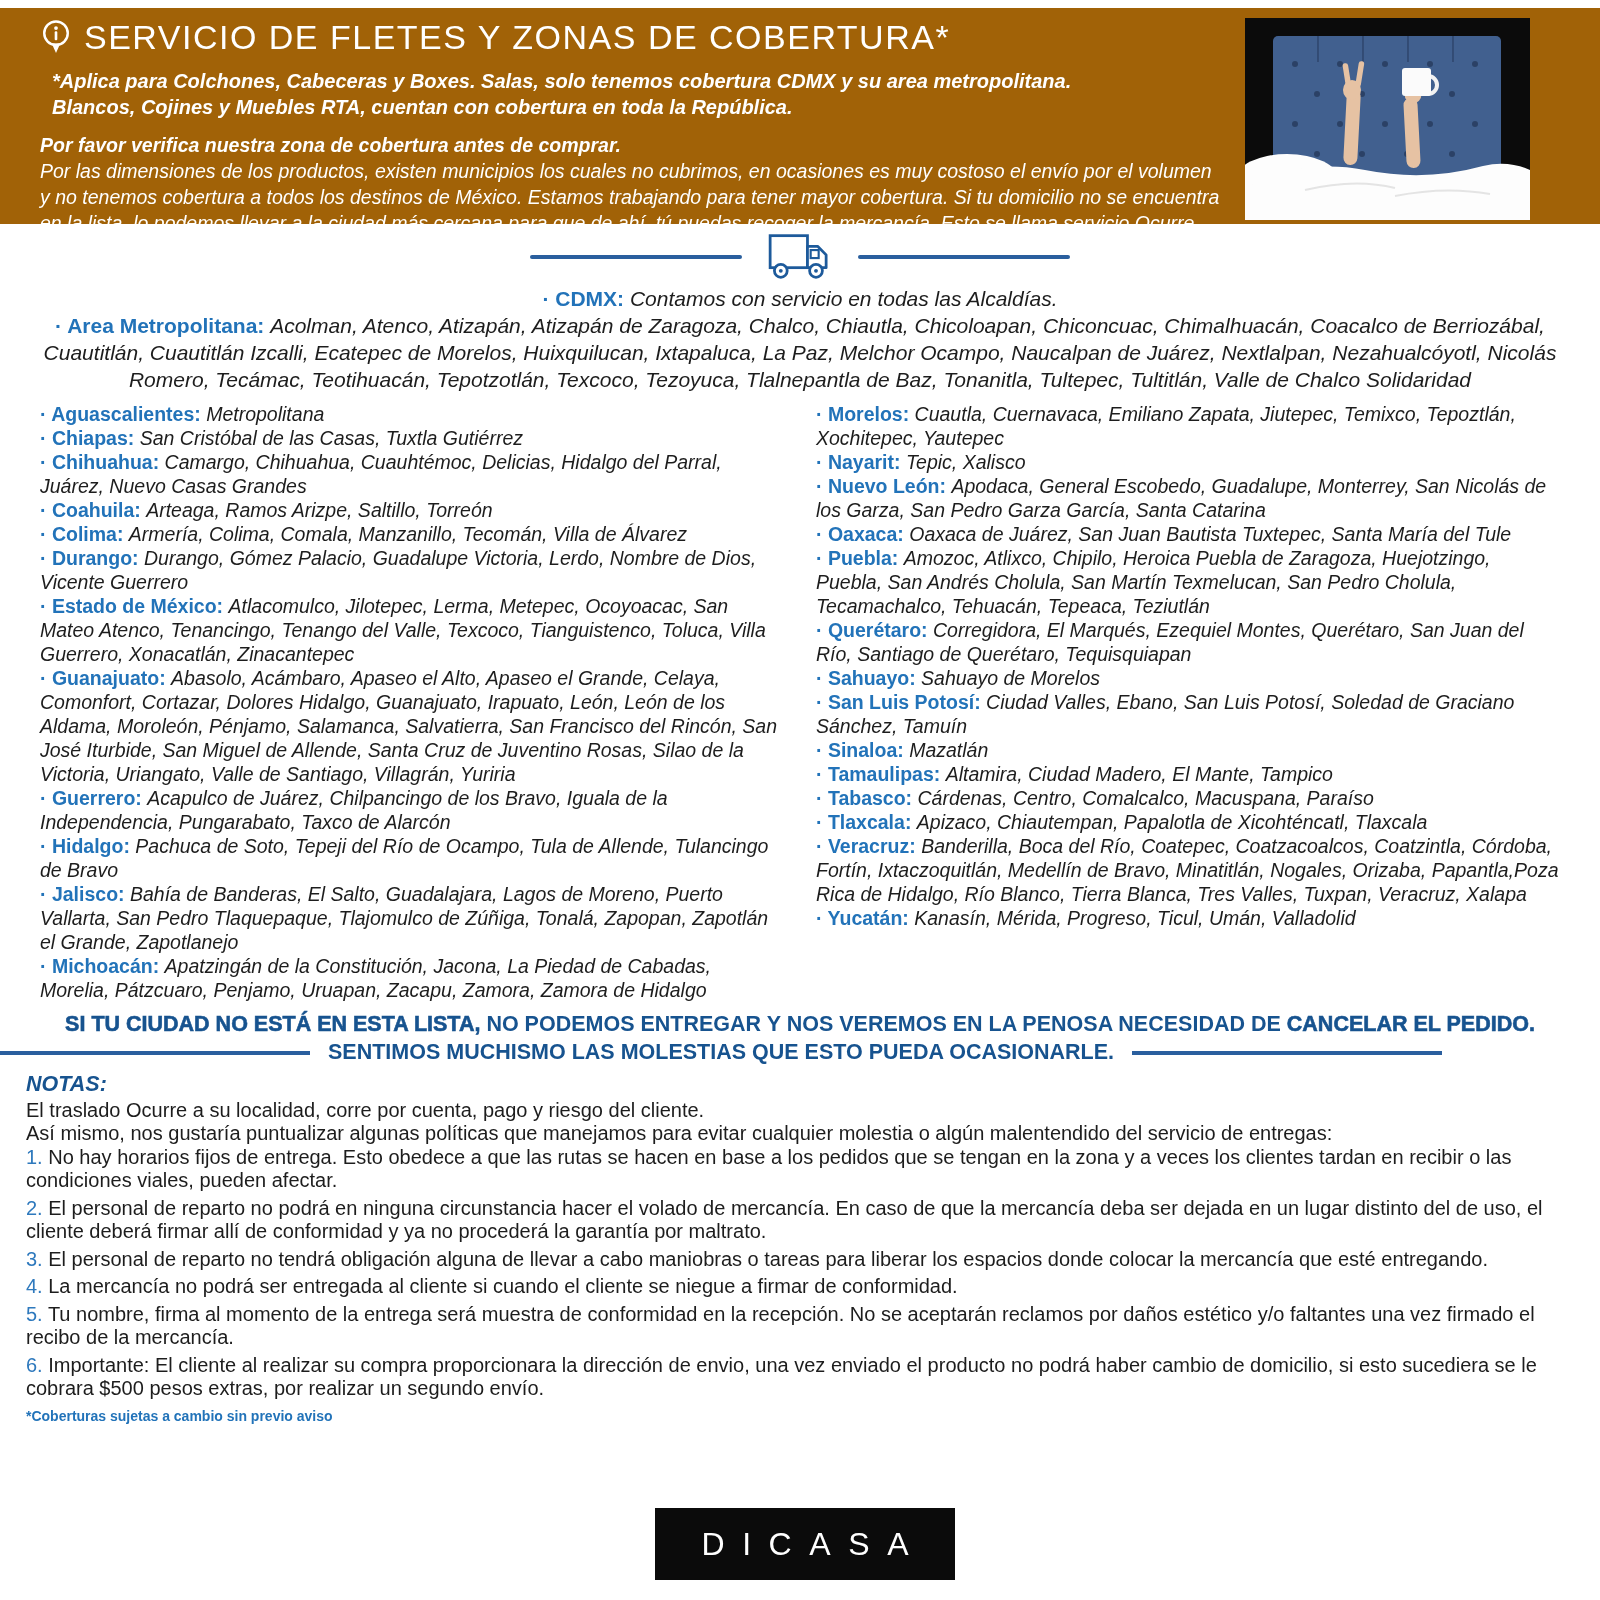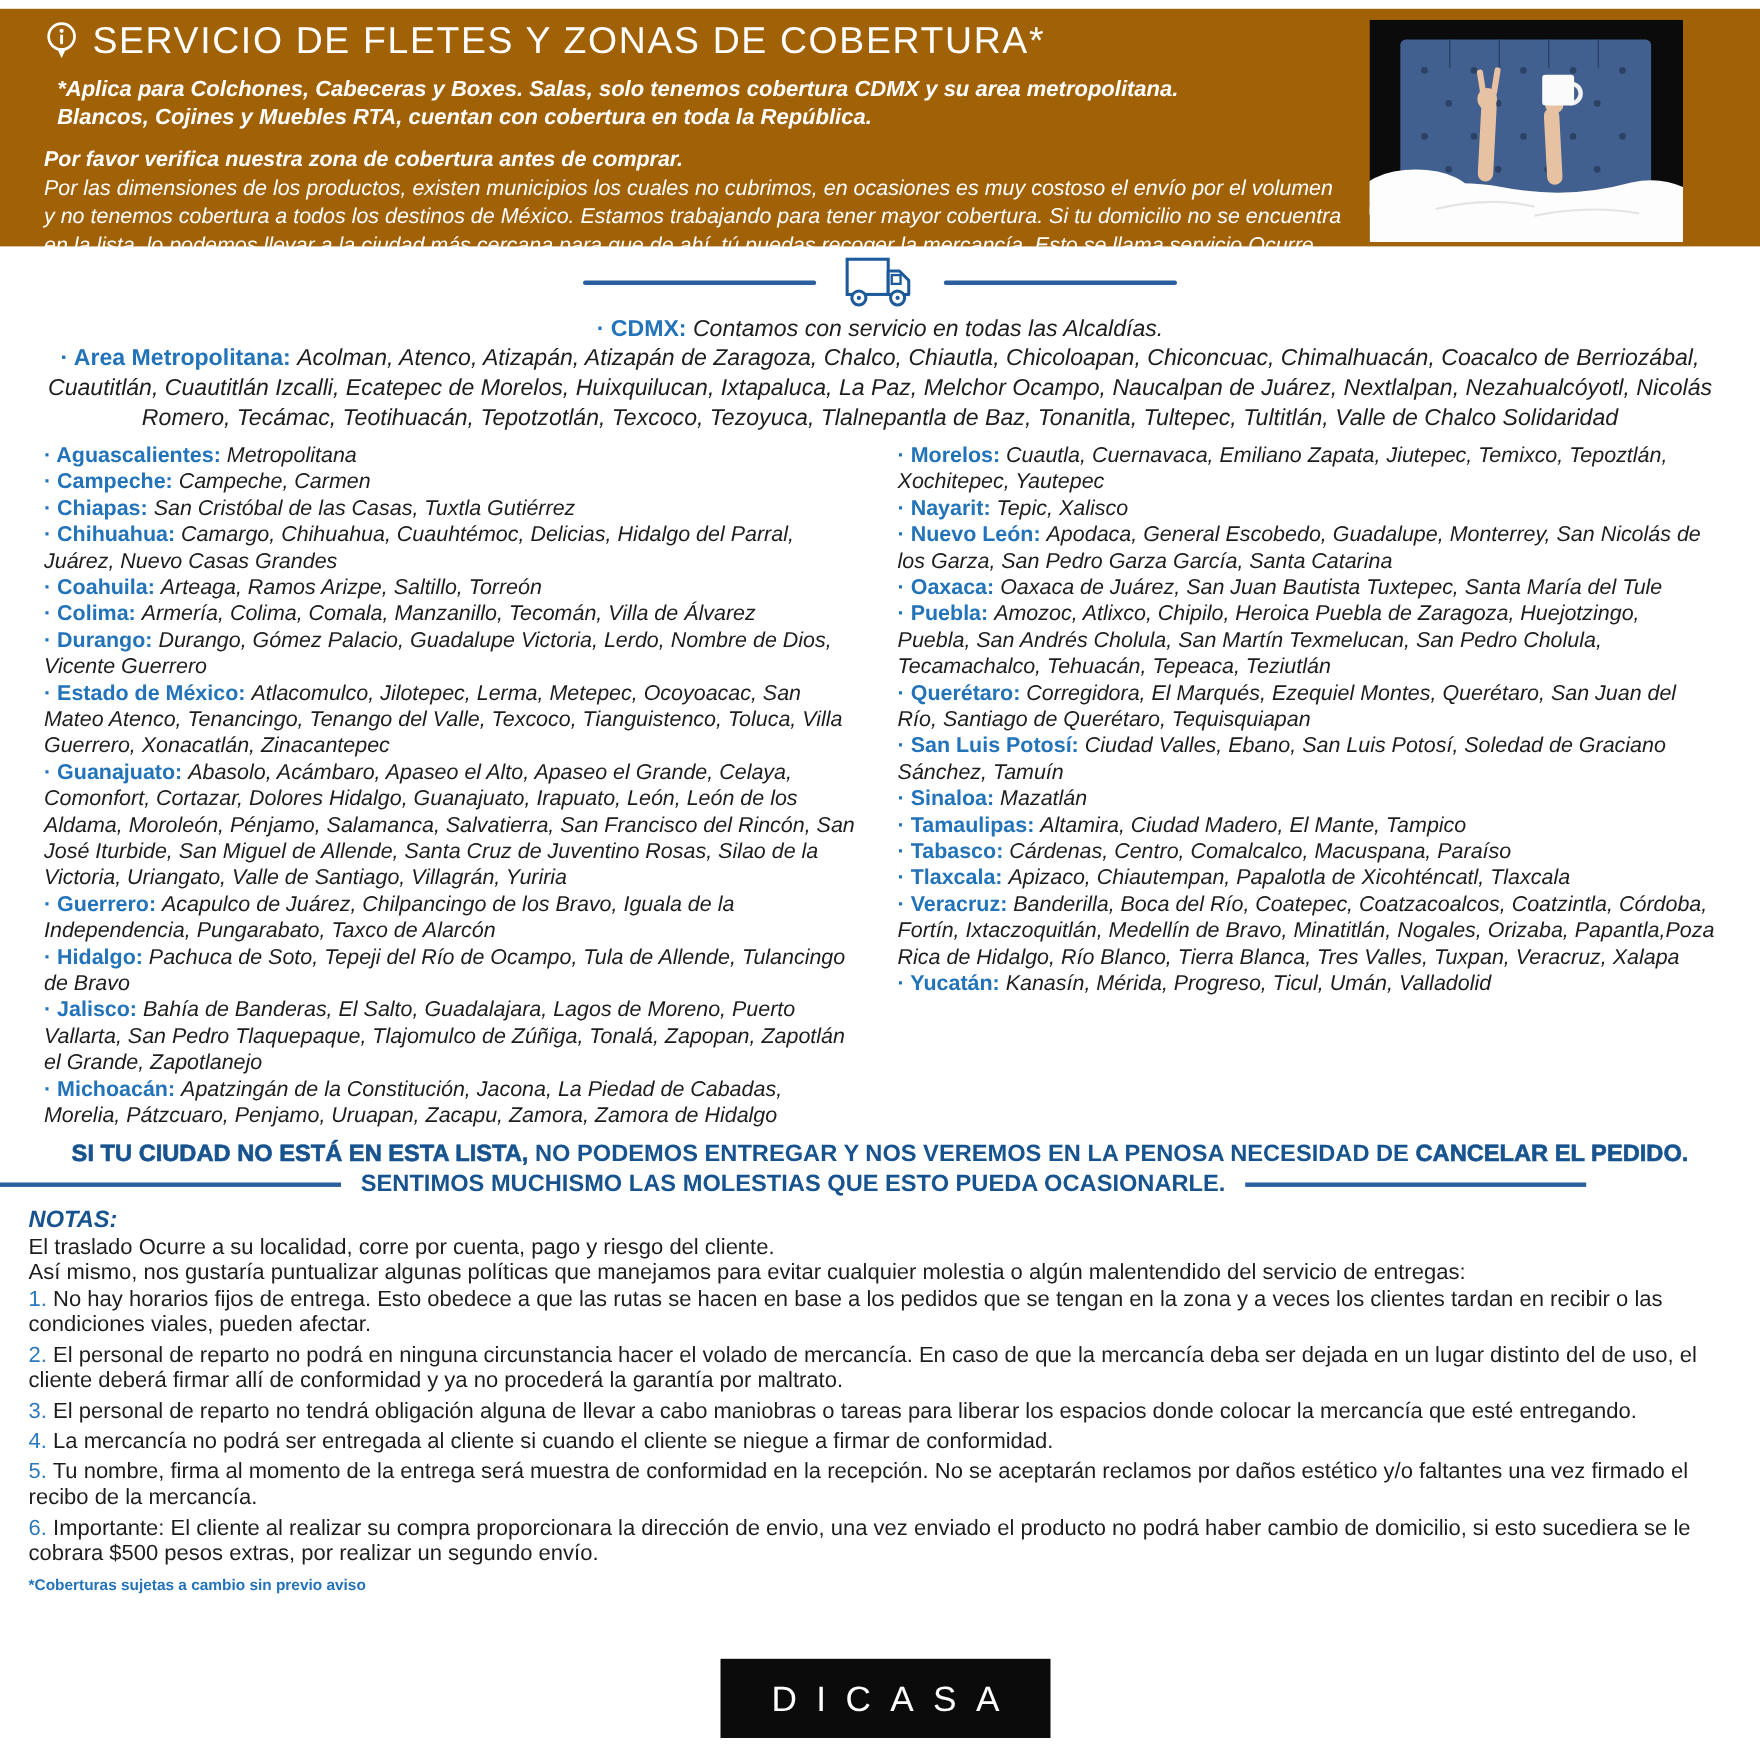--- a/index.html
+++ b/index.html
@@ -171,21 +171,20 @@
   <p class="center metro">
     <span class="lbl">· Area Metropolitana:</span>
     <span class="it">Acolman, Atenco, Atizapán, Atizapán de Zaragoza, Chalco, Chiautla, Chicoloapan, Chiconcuac, Chimalhuacán, Coacalco de Berriozábal, Cuautitlán, Cuautitlán Izcalli, Ecatepec de Morelos, Huixquilucan, Ixtapaluca, La Paz, Melchor Ocampo, Naucalpan de Juárez, Nextlalpan, Nezahualcóyotl, Nicolás Romero, Tecámac, Teotihuacán, Tepotzotlán, Texcoco, Tezoyuca, Tlalnepantla de Baz, Tonanitla, Tultepec, Tultitlán, Valle de Chalco Solidaridad</span>
   </p>
 
   <div class="cols">
     <div class="col">
 
         <p class="entry"><span class="lbl">· Aguascalientes:</span> <span class="it">Metropolitana</span></p>
 
-        <p class="entry"><span class="lbl">· Campeche:</span> <span class="it">Campeche, Carmen</span></p>
 
         <p class="entry"><span class="lbl">· Chiapas:</span> <span class="it">San Cristóbal de las Casas, Tuxtla Gutiérrez</span></p>
 
         <p class="entry"><span class="lbl">· Chihuahua:</span> <span class="it">Camargo, Chihuahua, Cuauhtémoc, Delicias, Hidalgo del Parral, Juárez, Nuevo Casas Grandes</span></p>
 
         <p class="entry"><span class="lbl">· Coahuila:</span> <span class="it">Arteaga, Ramos Arizpe, Saltillo, Torreón</span></p>
 
         <p class="entry"><span class="lbl">· Colima:</span> <span class="it">Armería, Colima, Comala, Manzanillo, Tecomán, Villa de Álvarez</span></p>
 
         <p class="entry"><span class="lbl">· Durango:</span> <span class="it">Durango, Gómez Palacio, Guadalupe Victoria, Lerdo, Nombre de Dios, Vicente Guerrero</span></p>
@@ -209,20 +208,21 @@
         <p class="entry"><span class="lbl">· Nayarit:</span> <span class="it">Tepic, Xalisco</span></p>
 
         <p class="entry"><span class="lbl">· Nuevo León:</span> <span class="it">Apodaca, General Escobedo, Guadalupe, Monterrey, San Nicolás de los Garza, San Pedro Garza García, Santa Catarina</span></p>
 
         <p class="entry"><span class="lbl">· Oaxaca:</span> <span class="it">Oaxaca de Juárez, San Juan Bautista Tuxtepec, Santa María del Tule</span></p>
 
         <p class="entry"><span class="lbl">· Puebla:</span> <span class="it">Amozoc, Atlixco, Chipilo, Heroica Puebla de Zaragoza, Huejotzingo, Puebla, San Andrés Cholula, San Martín Texmelucan, San Pedro Cholula, Tecamachalco, Tehuacán, Tepeaca, Teziutlán</span></p>
 
         <p class="entry"><span class="lbl">· Querétaro:</span> <span class="it">Corregidora, El Marqués, Ezequiel Montes, Querétaro, San Juan del Río, Santiago de Querétaro, Tequisquiapan</span></p>
 
+        <p class="entry"><span class="lbl">· Sahuayo:</span> <span class="it">Sahuayo de Morelos</span></p>
 
         <p class="entry"><span class="lbl">· San Luis Potosí:</span> <span class="it">Ciudad Valles, Ebano, San Luis Potosí, Soledad de Graciano Sánchez, Tamuín</span></p>
 
         <p class="entry"><span class="lbl">· Sinaloa:</span> <span class="it">Mazatlán</span></p>
 
         <p class="entry"><span class="lbl">· Tamaulipas:</span> <span class="it">Altamira, Ciudad Madero, El Mante, Tampico</span></p>
 
         <p class="entry"><span class="lbl">· Tabasco:</span> <span class="it">Cárdenas, Centro, Comalcalco, Macuspana, Paraíso</span></p>
 
         <p class="entry"><span class="lbl">· Tlaxcala:</span> <span class="it">Apizaco, Chiautempan, Papalotla de Xicohténcatl, Tlaxcala</span></p>

